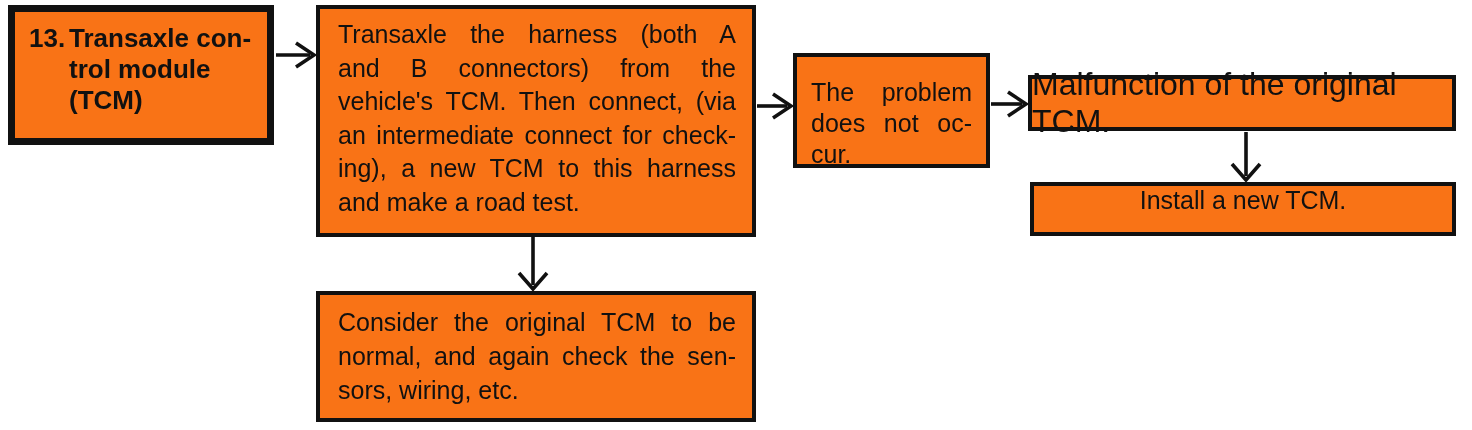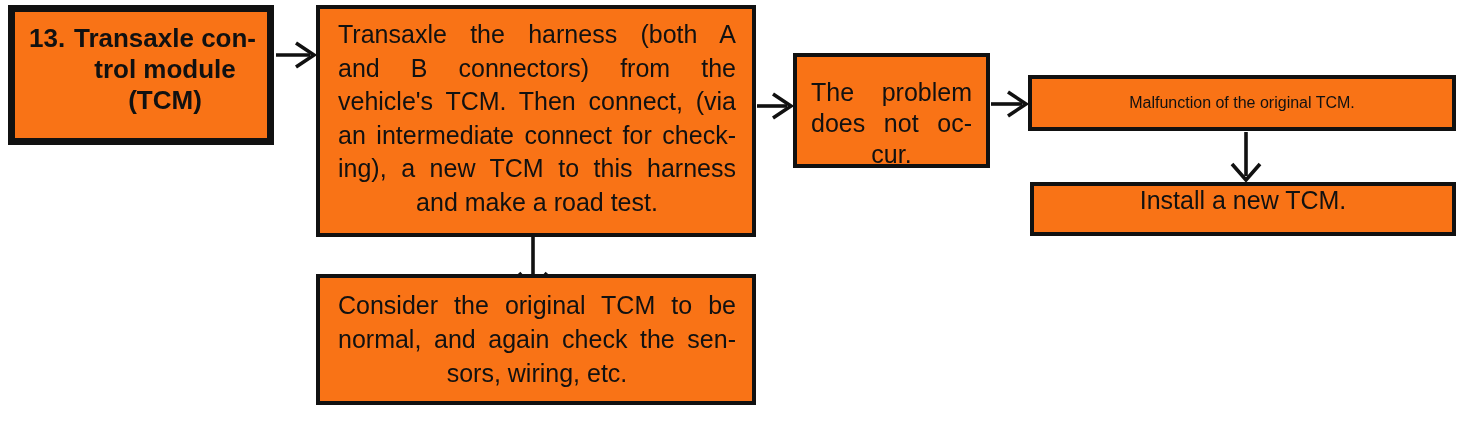--- a/index.html
+++ b/index.html
@@ -36,35 +36,35 @@
     padding: 9px 16px 0 18px;
   }
   .node-result {
     left: 793px; top: 53px; width: 197px; height: 115px;
     font-size: 25px;
     line-height: 31px;
     padding: 20px 14px 0 14px;
   }
   .node-diagnosis {
     left: 1028px; top: 75px; width: 428px; height: 56px;
-    font-size: 16px;
+    font-size: 32px;
     display: flex; align-items: center; justify-content: center;
   }
   .node-remedy {
     left: 1030px; top: 182px; width: 426px; height: 54px;
     font-size: 25px;
     display: flex; align-items: flex-start; justify-content: center;
   }
   .node-alternative {
-    left: 316px; top: 274px; width: 440px; height: 131px;
+    left: 316px; top: 291px; width: 440px; height: 131px;
     font-size: 25px;
     line-height: 34px;
     padding: 10px 16px 0 18px;
   }
-  .line { text-align: center; white-space: nowrap; }
+  .line { text-align: left; white-space: nowrap; }
   .jline { text-align: justify; text-align-last: justify; white-space: normal; }
   .arrows {
     position: absolute;
     left: 0; top: 0;
     pointer-events: none;
   }
   .arrows line, .arrows polyline {
     stroke: #111111;
     stroke-width: 3.6;
     fill: none;

